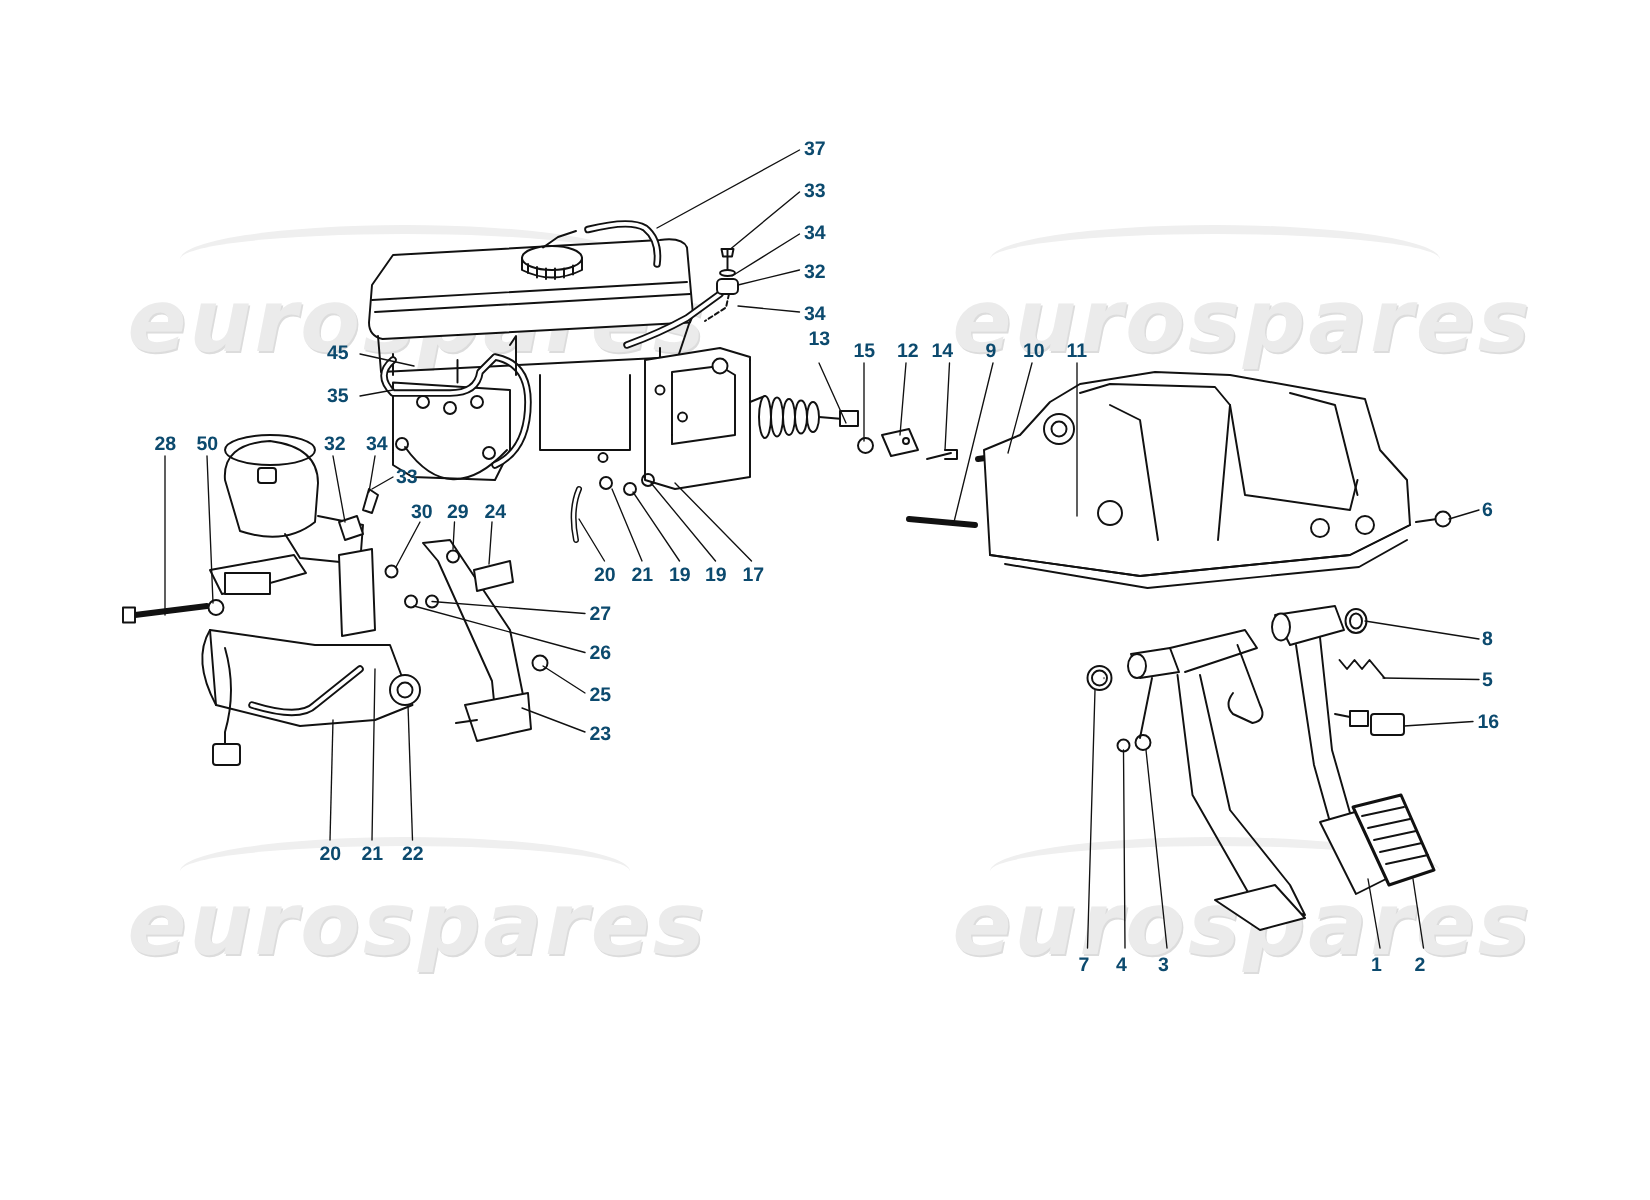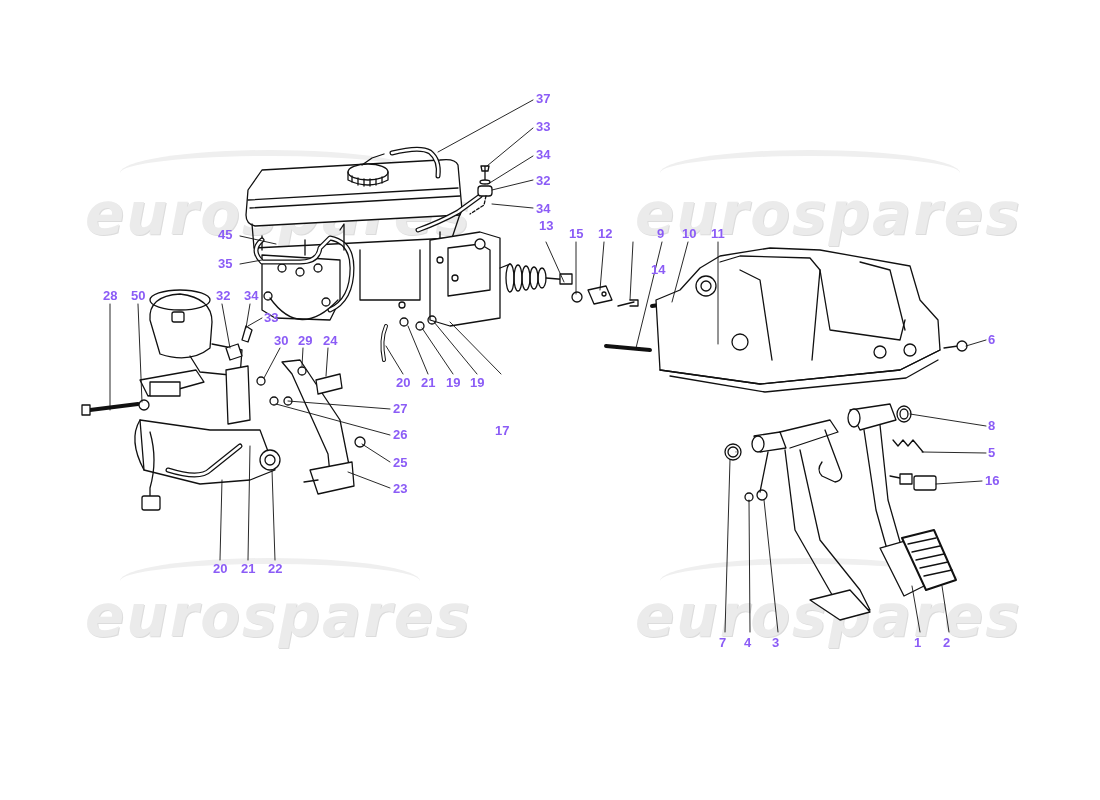--- a/index.html
+++ b/index.html
@@ -5,21 +5,21 @@
   html, body { margin: 0; padding: 0; background: #ffffff; }
   body { width: 1100px; height: 800px; position: relative; overflow: hidden;
          font-family: "Liberation Sans", sans-serif; }
   #canvas { position: absolute; left: 0; top: 0; width: 1100px; height: 800px; }
   .wm { position: absolute; font-family: "DejaVu Sans", sans-serif; font-weight: bold;
         font-style: italic; font-size: 58px; color: #ebebeb; letter-spacing: 2px;
         text-shadow: 1px 1px 0 #dcdcdc; user-select: none; }
   .wm-swoosh { position: absolute; border-top: 6px solid #efefef; border-radius: 50%;
                width: 300px; height: 40px; }
   .lbl { position: absolute; font-family: "Liberation Sans", sans-serif; font-weight: bold;
-         font-size: 13px; color: #8b5cf6; line-height: 14px; }
+         font-size: 13px; color: #0c4a6e; line-height: 14px; }
   svg { position: absolute; left: 0; top: 0; }
 </style>
 </head>
 <body>
 
 <div id="canvas">
 
   <div class="wm-swoosh" style="left:120px;top:150px;"></div>
   <div class="wm-swoosh" style="left:660px;top:150px;"></div>
   <div class="wm-swoosh" style="left:120px;top:558px;"></div>
@@ -244,37 +244,37 @@
   <span class="lbl" style="left:536px;top:92px;">37</span>
   <span class="lbl" style="left:536px;top:120px;">33</span>
   <span class="lbl" style="left:536px;top:148px;">34</span>
   <span class="lbl" style="left:536px;top:174px;">32</span>
   <span class="lbl" style="left:536px;top:202px;">34</span>
   <span class="lbl" style="left:218px;top:228px;">45</span>
   <span class="lbl" style="left:218px;top:257px;">35</span>
   <span class="lbl" style="left:539px;top:219px;">13</span>
   <span class="lbl" style="left:569px;top:227px;">15</span>
   <span class="lbl" style="left:598px;top:227px;">12</span>
-  <span class="lbl" style="left:651px;top:227px;margin-top:36px;">14</span>
+  <span class="lbl" style="left:621px;top:227px;">14</span>
   <span class="lbl" style="left:657px;top:227px;">9</span>
   <span class="lbl" style="left:682px;top:227px;">10</span>
   <span class="lbl" style="left:711px;top:227px;">11</span>
   <span class="lbl" style="left:103px;top:289px;">28</span>
   <span class="lbl" style="left:131px;top:289px;">50</span>
   <span class="lbl" style="left:216px;top:289px;">32</span>
   <span class="lbl" style="left:244px;top:289px;">34</span>
   <span class="lbl" style="left:264px;top:311px;">33</span>
   <span class="lbl" style="left:274px;top:334px;text-align:right;">30</span>
   <span class="lbl" style="left:298px;top:334px;">29</span>
   <span class="lbl" style="left:323px;top:334px;">24</span>
   <span class="lbl" style="left:396px;top:376px;">20</span>
   <span class="lbl" style="left:421px;top:376px;">21</span>
   <span class="lbl" style="left:446px;top:376px;">19</span>
   <span class="lbl" style="left:470px;top:376px;">19</span>
-  <span class="lbl" style="left:495px;top:376px;margin-top:48px;">17</span>
+  <span class="lbl" style="left:495px;top:376px;">17</span>
   <span class="lbl" style="left:988px;top:333px;">6</span>
   <span class="lbl" style="left:393px;top:402px;">27</span>
   <span class="lbl" style="left:393px;top:428px;">26</span>
   <span class="lbl" style="left:393px;top:456px;">25</span>
   <span class="lbl" style="left:393px;top:482px;">23</span>
   <span class="lbl" style="left:988px;top:419px;">8</span>
   <span class="lbl" style="left:988px;top:446px;">5</span>
   <span class="lbl" style="left:985px;top:474px;">16</span>
   <span class="lbl" style="left:213px;top:562px;">20</span>
   <span class="lbl" style="left:241px;top:562px;">21</span>

